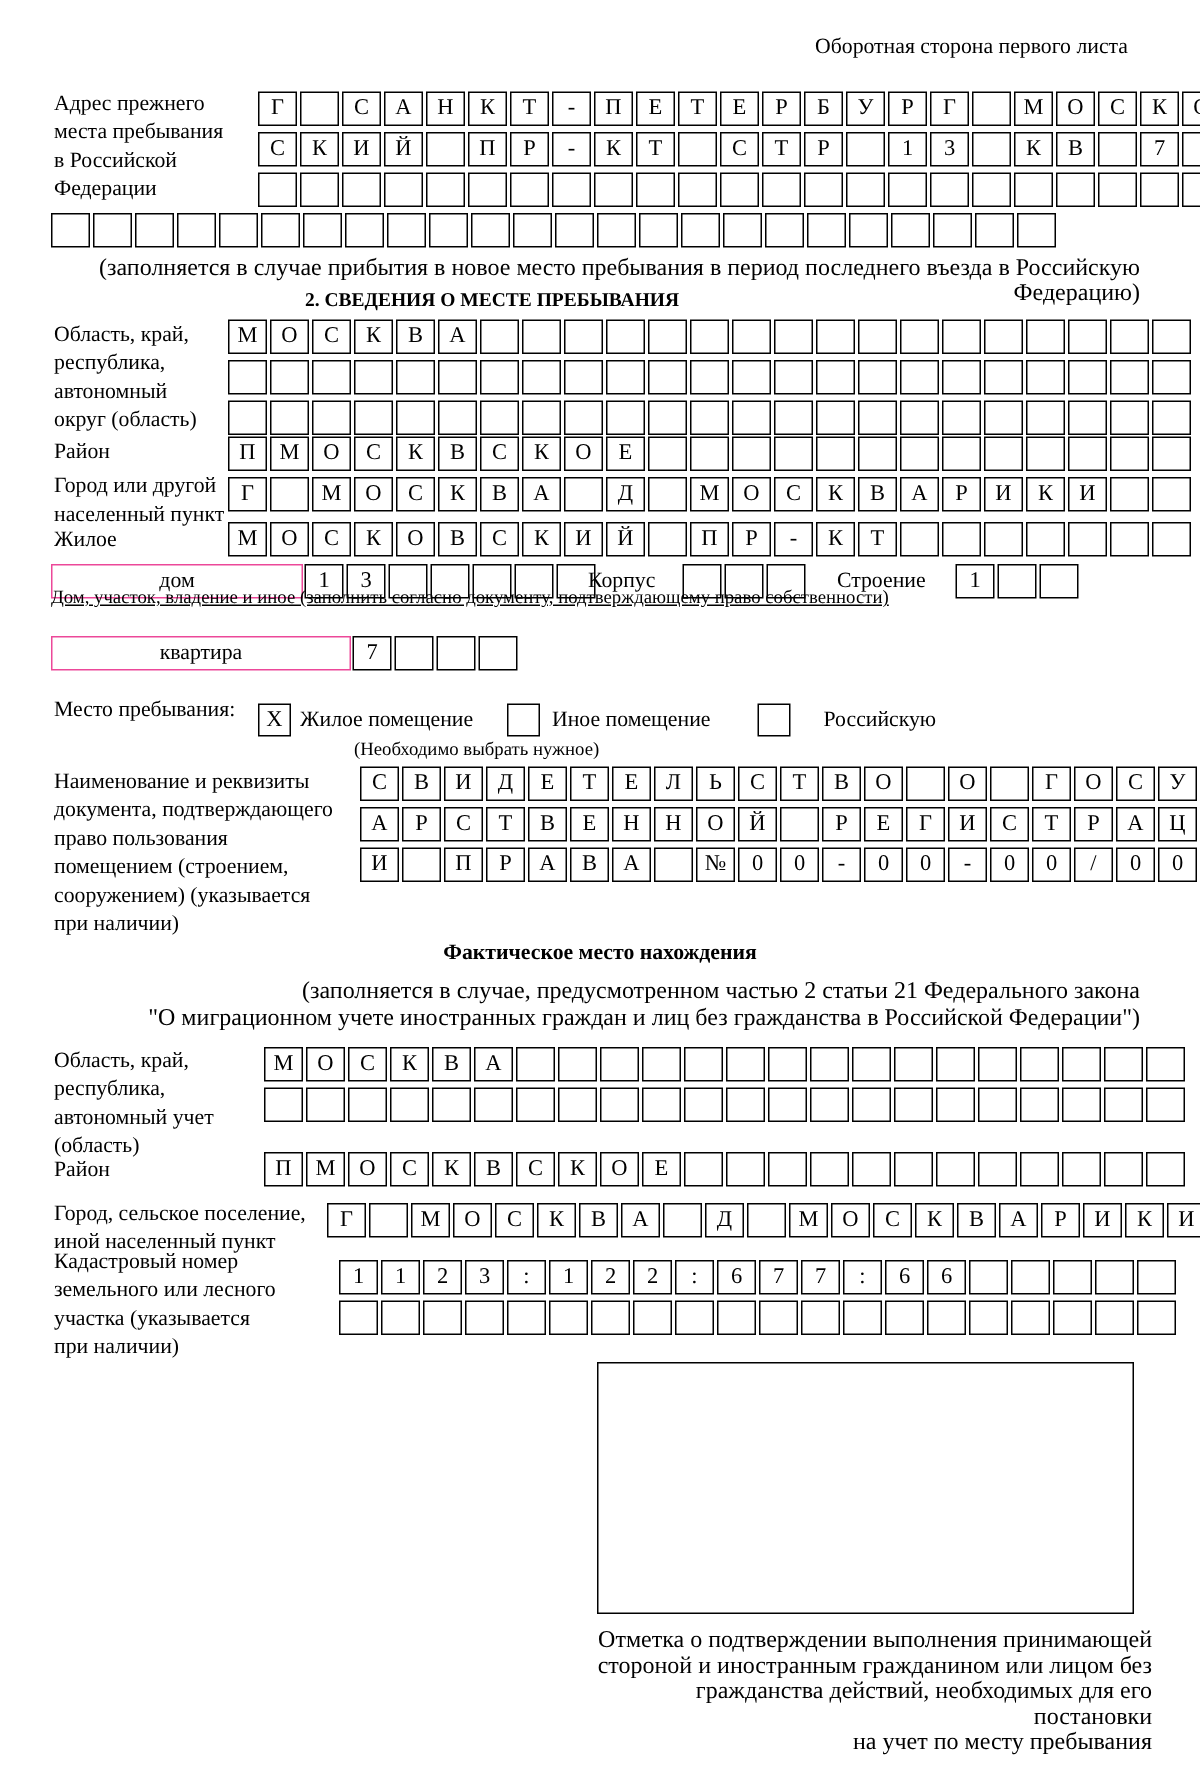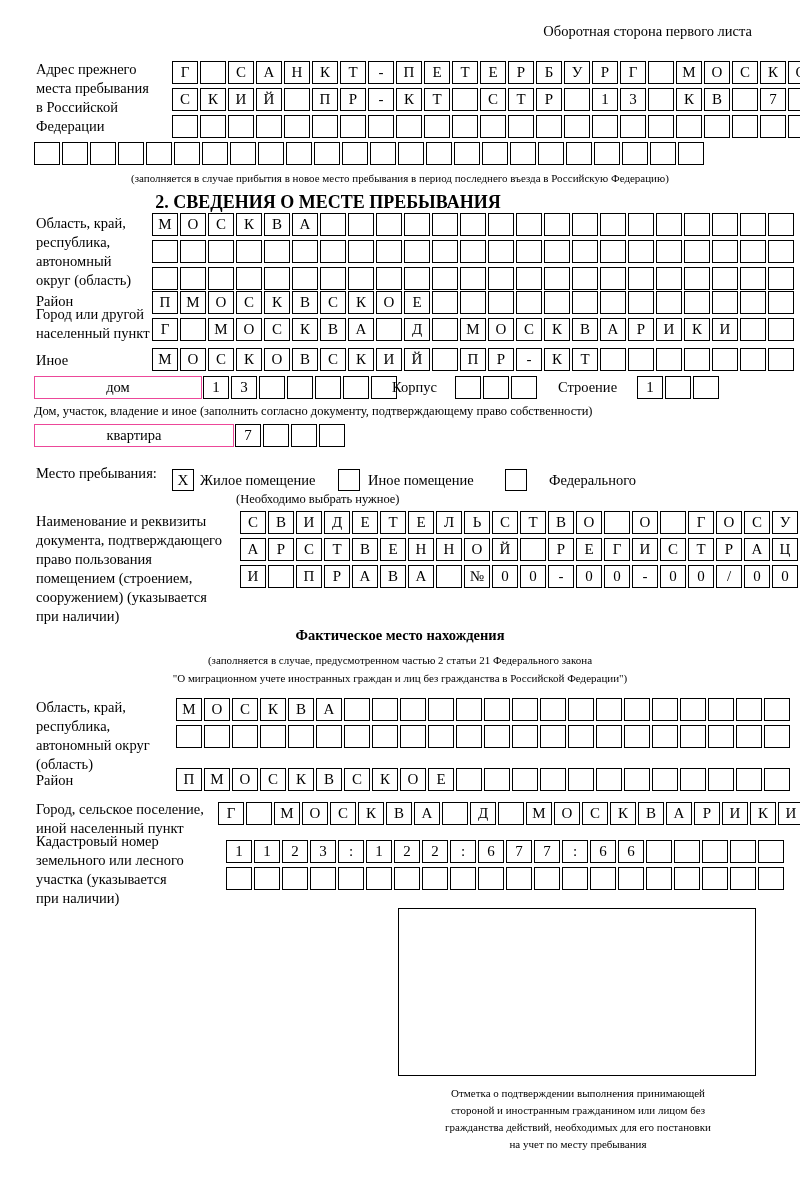--- a/index.html
+++ b/index.html
@@ -77,23 +77,23 @@
   .bigbox {
     border: 1px solid #000;
     box-sizing: border-box;
   }
 
   .tiny {
     font-size: 12.5px;
     line-height: 16px;
   }
   .note {
-    font-size: 11px;
+    font-size: 16px;
     line-height: 17px;
-    text-align: center;
+    text-align: right;
   }
 </style>
 </head>
 <body>
 
 <div class="page">
 
   <div class="abs hdr-right lbl">Оборотная сторона первого листа</div>
 
   <div class="abs lbl" style="left:36px; top:60px; width:140px;">
@@ -203,21 +203,21 @@
     <div class="cell"></div>
     <div class="cell"></div>
     <div class="cell"></div>
     <div class="cell"></div>
     <div class="cell"></div>
     <div class="cell"></div>
   </div>
 
   <div class="abs note" style="left:40px; top:170px; width:720px;">(заполняется в случае прибытия в новое место пребывания в период последнего въезда в Российскую Федерацию)</div>
 
-  <div class="abs center bold" style="left:0; top:192px; width:656px; font-size:18px;">2. СВЕДЕНИЯ О МЕСТЕ ПРЕБЫВАНИЯ</div>
+  <div class="abs center bold" style="left:0; top:192px; width:656px; font-size:13px;">2. СВЕДЕНИЯ О МЕСТЕ ПРЕБЫВАНИЯ</div>
 
   <div class="abs lbl" style="left:36px; top:214px; width:130px;">
     <div>Область, край,</div>
     <div>республика,</div>
     <div>автономный</div>
     <div>округ (область)</div>
   </div>
 
   <div class="abs row" style="left:152px; top:213px;">
     <div class="cell">М</div>
@@ -315,21 +315,21 @@
     <div class="cell"></div>
     <div class="cell"></div>
     <div class="cell"></div>
     <div class="cell"></div>
     <div class="cell"></div>
     <div class="cell"></div>
     <div class="cell"></div>
     <div class="cell"></div>
   </div>
 
-  <div class="abs lbl" style="left:36px; top:305px; width:130px;">
+  <div class="abs lbl" style="left:36px; top:315px; width:130px;">
     <div>Город или другой</div>
     <div>населенный пункт</div>
   </div>
   <div class="abs row" style="left:152px; top:318px;">
     <div class="cell">Г</div>
     <div class="cell"></div>
     <div class="cell">М</div>
     <div class="cell">О</div>
     <div class="cell">С</div>
     <div class="cell">К</div>
@@ -345,21 +345,21 @@
     <div class="cell">В</div>
     <div class="cell">А</div>
     <div class="cell">Р</div>
     <div class="cell">И</div>
     <div class="cell">К</div>
     <div class="cell">И</div>
     <div class="cell"></div>
     <div class="cell"></div>
   </div>
 
-  <div class="abs lbl" style="left:36px; top:351px;">Иное</div>
+  <div class="abs lbl" style="left:36px; top:351px;">Жилое</div>
   <div class="abs row" style="left:152px; top:348px;">
     <div class="cell">М</div>
     <div class="cell">О</div>
     <div class="cell">С</div>
     <div class="cell">К</div>
     <div class="cell">О</div>
     <div class="cell">В</div>
     <div class="cell">С</div>
     <div class="cell">К</div>
     <div class="cell">И</div>
@@ -394,37 +394,37 @@
     <div class="cell"></div>
     <div class="cell"></div>
     <div class="cell"></div>
   </div>
   <div class="abs lbl" style="left:558px; top:378px;">Строение</div>
   <div class="abs row" style="left:637px; top:376px;">
     <div class="cell">1</div>
     <div class="cell"></div>
     <div class="cell"></div>
   </div>
-  <div class="abs tiny" style="left:34px; top:403px; width:730px;">Дом, участок, владение и иное (заполнить согласно документу, подтверждающему право собственности)</div>
+  <div class="abs tiny" style="left:34px; top:390px; width:730px;text-decoration:underline;">Дом, участок, владение и иное (заполнить согласно документу, подтверждающему право собственности)</div>
 
   <div class="abs boxlabel" style="left:34px; top:424px; width:200px;">квартира</div>
   <div class="abs row" style="left:235px; top:424px;">
     <div class="cell">7</div>
     <div class="cell"></div>
     <div class="cell"></div>
     <div class="cell"></div>
   </div>
 
   <div class="abs lbl" style="left:36px; top:464px;">Место пребывания:</div>
   <div class="abs checkbox" style="left:172px; top:469px;">X</div>
   <div class="abs lbl" style="left:200px; top:471px;">Жилое помещение</div>
   <div class="abs checkbox" style="left:338px; top:469px;"></div>
   <div class="abs lbl" style="left:368px; top:471px;">Иное помещение</div>
   <div class="abs checkbox" style="left:505px; top:469px;"></div>
-  <div class="abs lbl" style="left:549px; top:471px;">Федерального</div>
+  <div class="abs lbl" style="left:549px; top:471px;">Российскую</div>
   <div class="abs tiny" style="left:236px; top:491px;text-align:center;">(Необходимо выбрать нужное)</div>
 
   <div class="abs lbl" style="left:36px; top:512px; width:200px;">
     <div>Наименование и реквизиты</div>
     <div>документа, подтверждающего</div>
     <div>право пользования</div>
     <div>помещением (строением,</div>
     <div>сооружением) (указывается</div>
     <div>при наличии)</div>
   </div>
@@ -499,21 +499,21 @@
 
   </div>
 
   <div class="abs center bold" style="left:0; top:627px; width:800px; font-size:14.5px;">Фактическое место нахождения</div>
   <div class="abs note" style="left:40px; top:652px; width:720px;">(заполняется в случае, предусмотренном частью 2 статьи 21 Федерального закона</div>
   <div class="abs note" style="left:40px; top:670px; width:720px;">"О миграционном учете иностранных граждан и лиц без гражданства в Российской Федерации")</div>
 
   <div class="abs lbl" style="left:36px; top:698px; width:140px;">
     <div>Область, край,</div>
     <div>республика,</div>
-    <div>автономный округ</div>
+    <div>автономный учет</div>
     <div>(область)</div>
   </div>
 
   <div class="abs row" style="left:176px; top:698px;">
     <div class="cell">М</div>
     <div class="cell">О</div>
     <div class="cell">С</div>
     <div class="cell">К</div>
     <div class="cell">В</div>
     <div class="cell">А</div>

